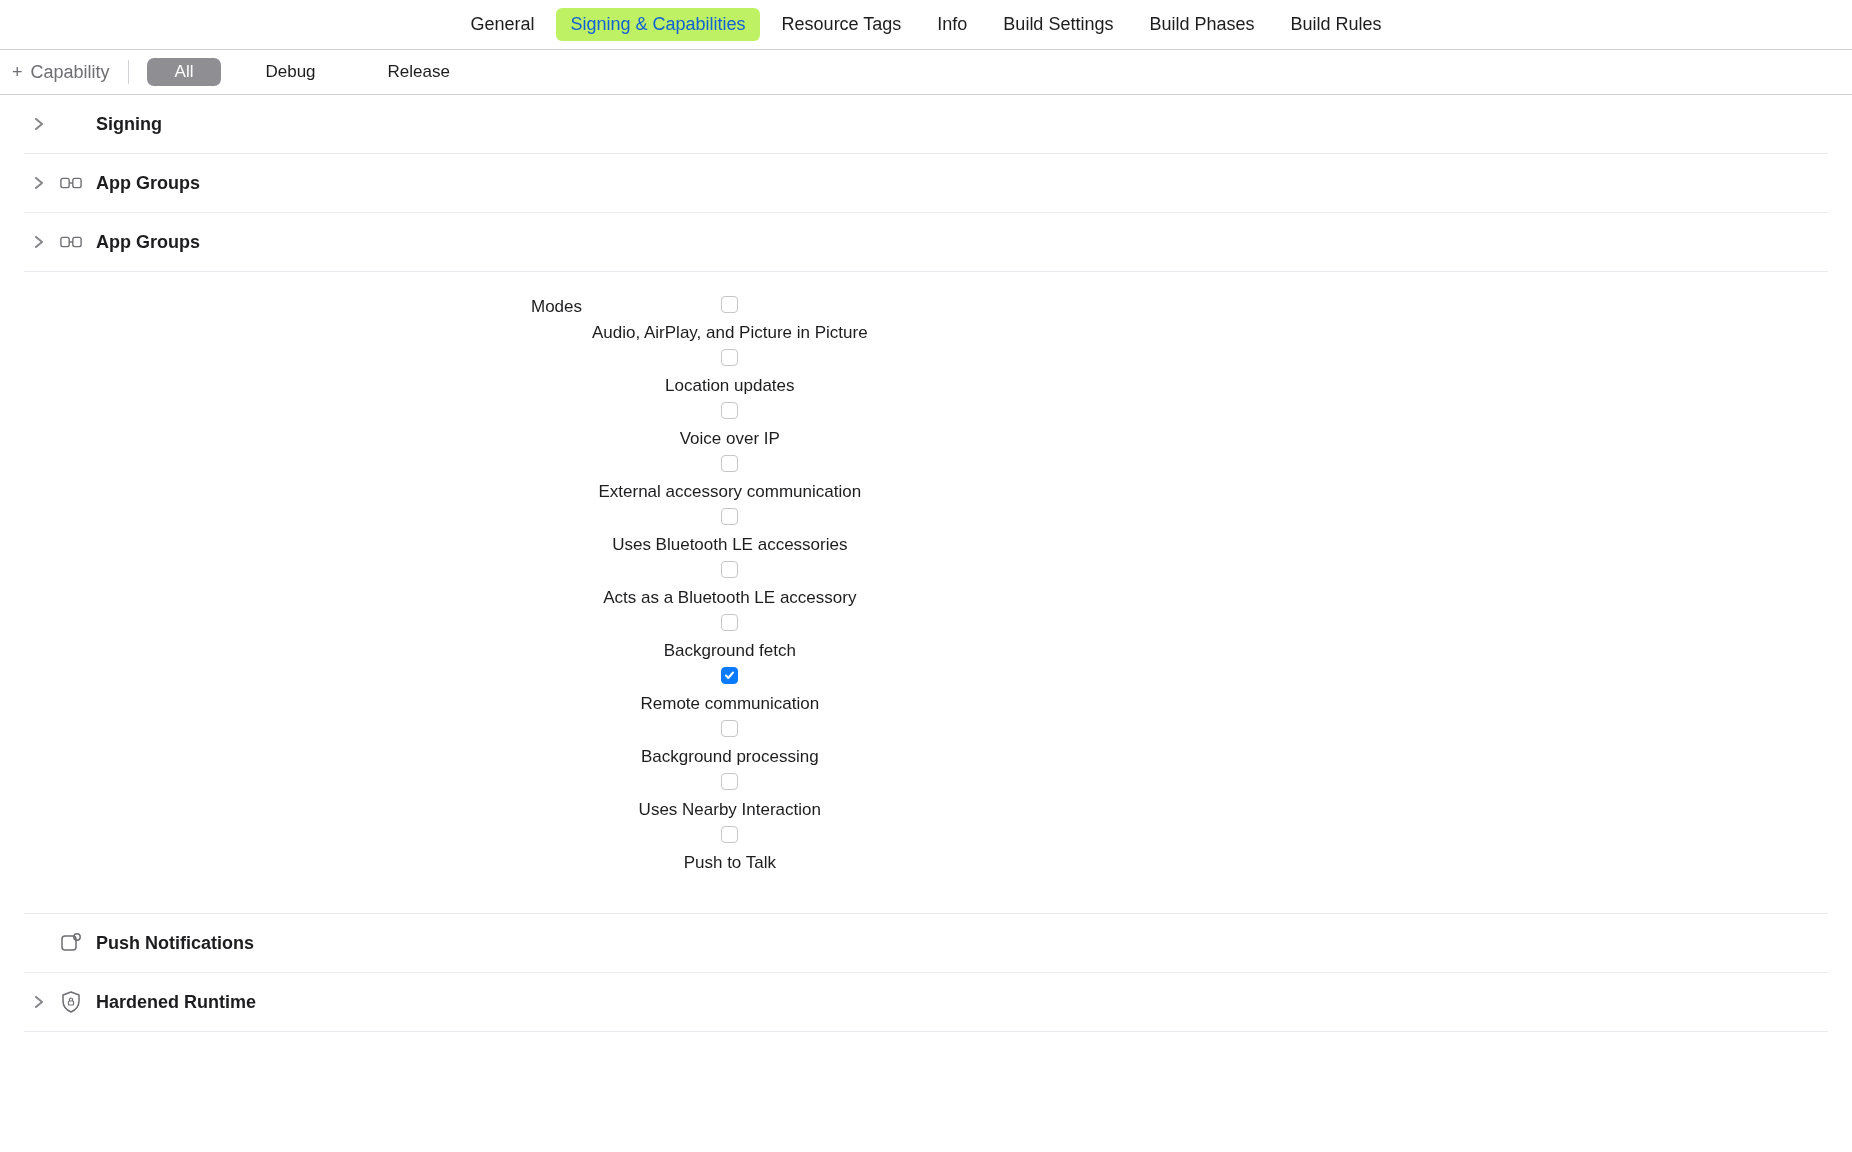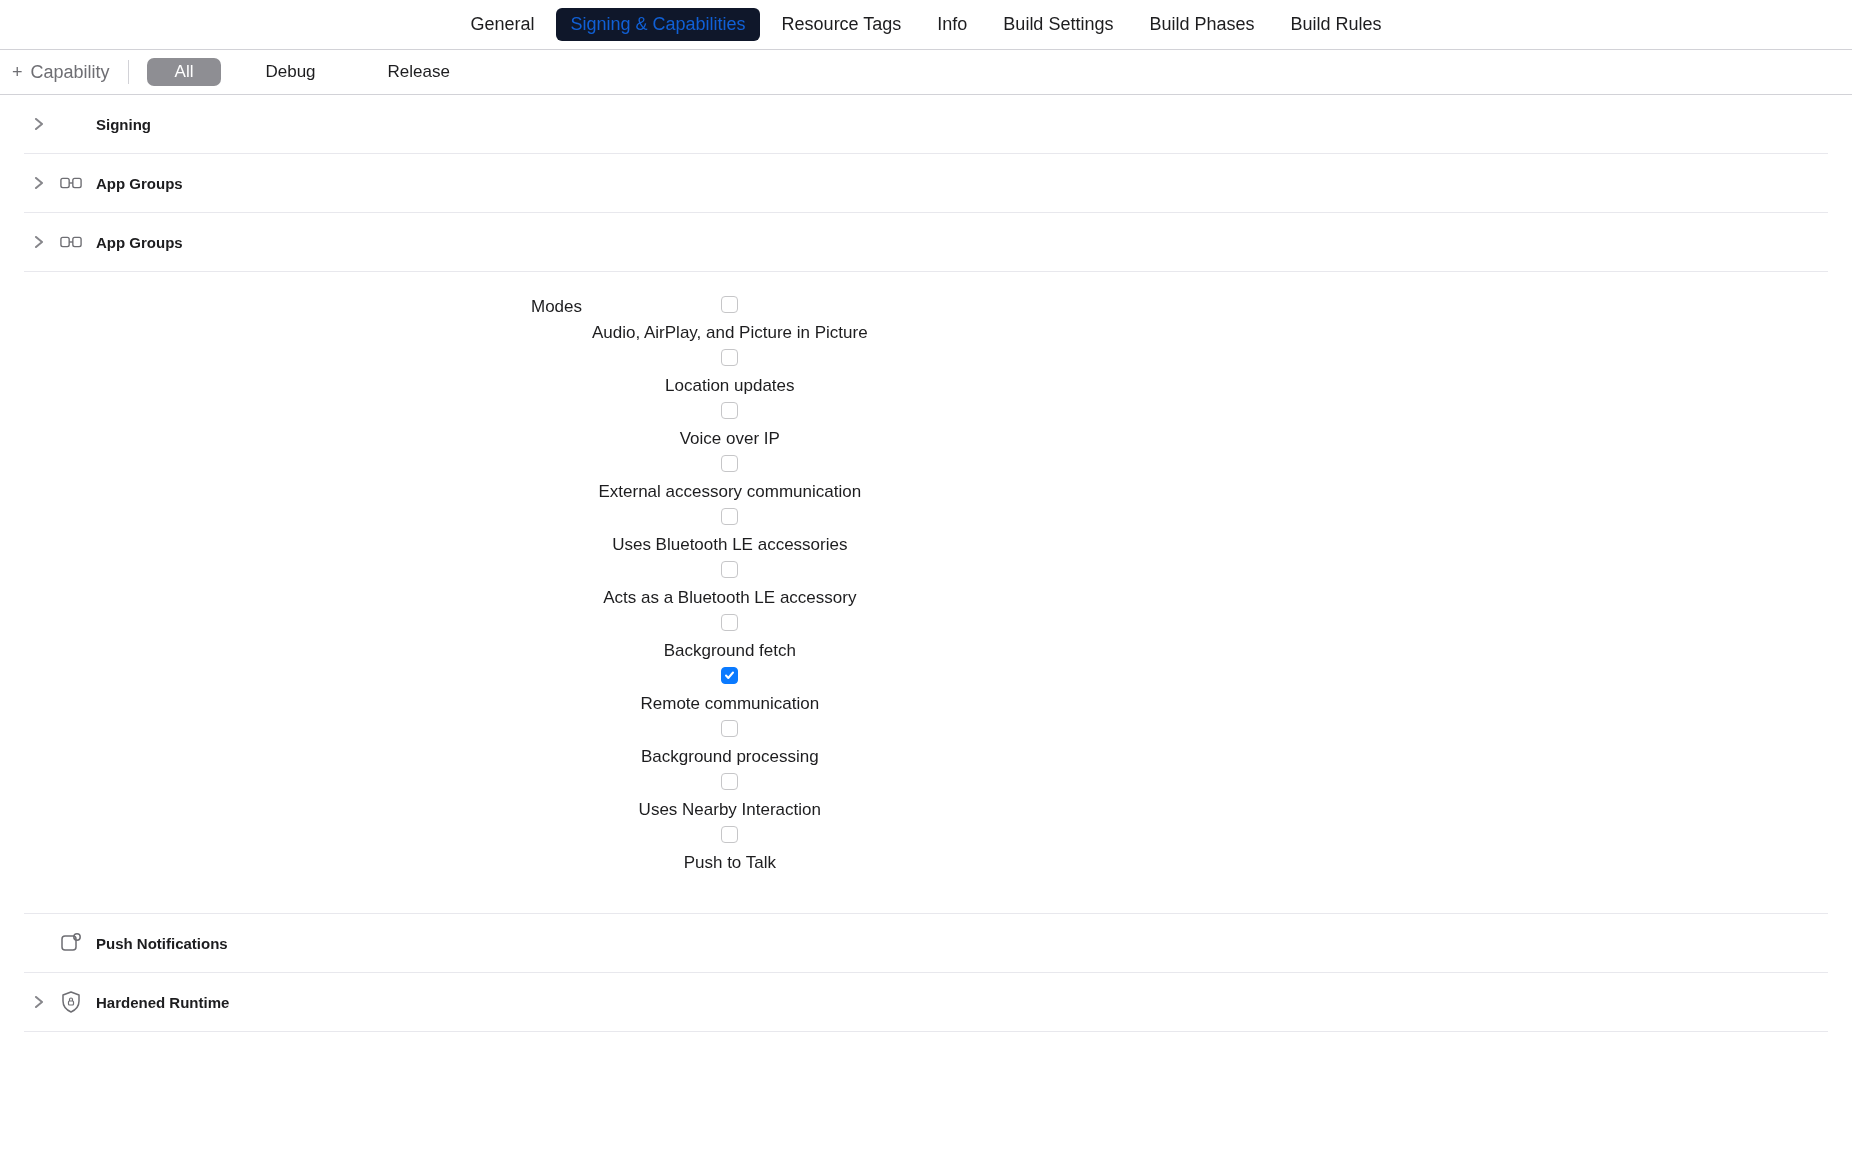--- a/index.html
+++ b/index.html
@@ -21,21 +21,21 @@
     border-bottom: 1px solid #d2d2d7;
   }
   .top-tab {
     padding: 6px 14px;
     font-size: 18px;
     color: #1d1d1f;
     border-radius: 6px;
     cursor: default;
   }
   .top-tab.active {
-    background: #0f172a;
+    background: #bef264;
     color: #1060d6;
   }
 
   
   .sub-bar {
     display: flex;
     align-items: center;
     gap: 16px;
     padding: 8px 12px;
     border-bottom: 1px solid #d2d2d7;
@@ -93,21 +93,21 @@
     width: 22px;
     height: 22px;
     display: flex;
     align-items: center;
     justify-content: center;
     color: #6e6e73;
     flex-shrink: 0;
   }
   .cap-icon.spacer { visibility: hidden; }
   .section-title {
-    font-size: 15px;
+    font-size: 18px;
     font-weight: 700;
     color: #1d1d1f;
   }
 
   
   .modes-body {
     display: flex;
     align-items: flex-start;
     padding: 24px 0 40px 0;
   }

